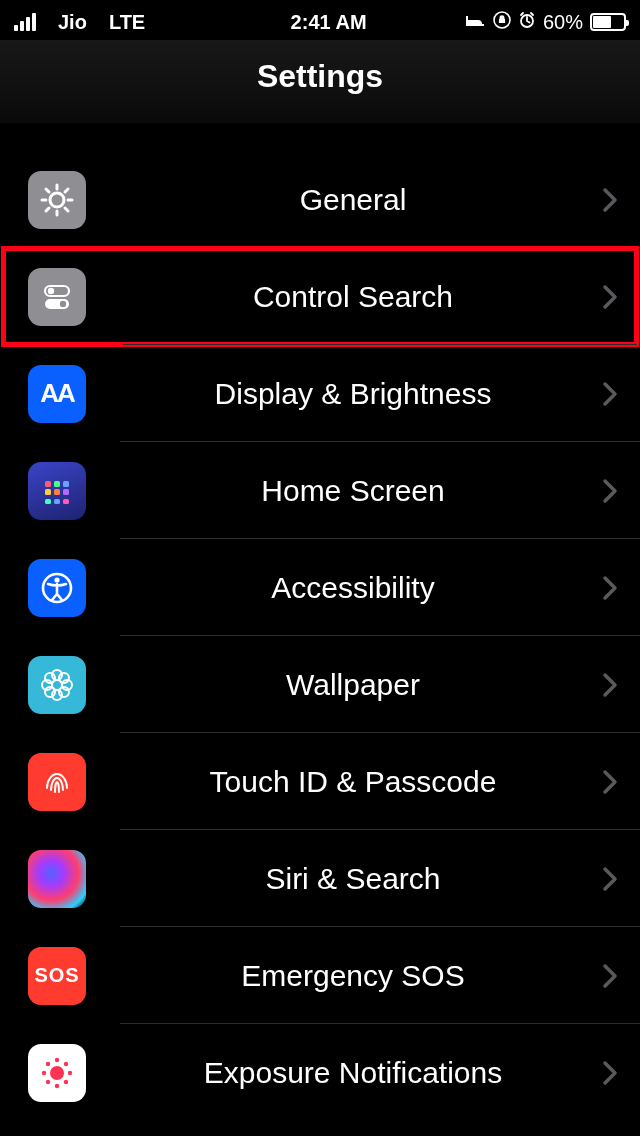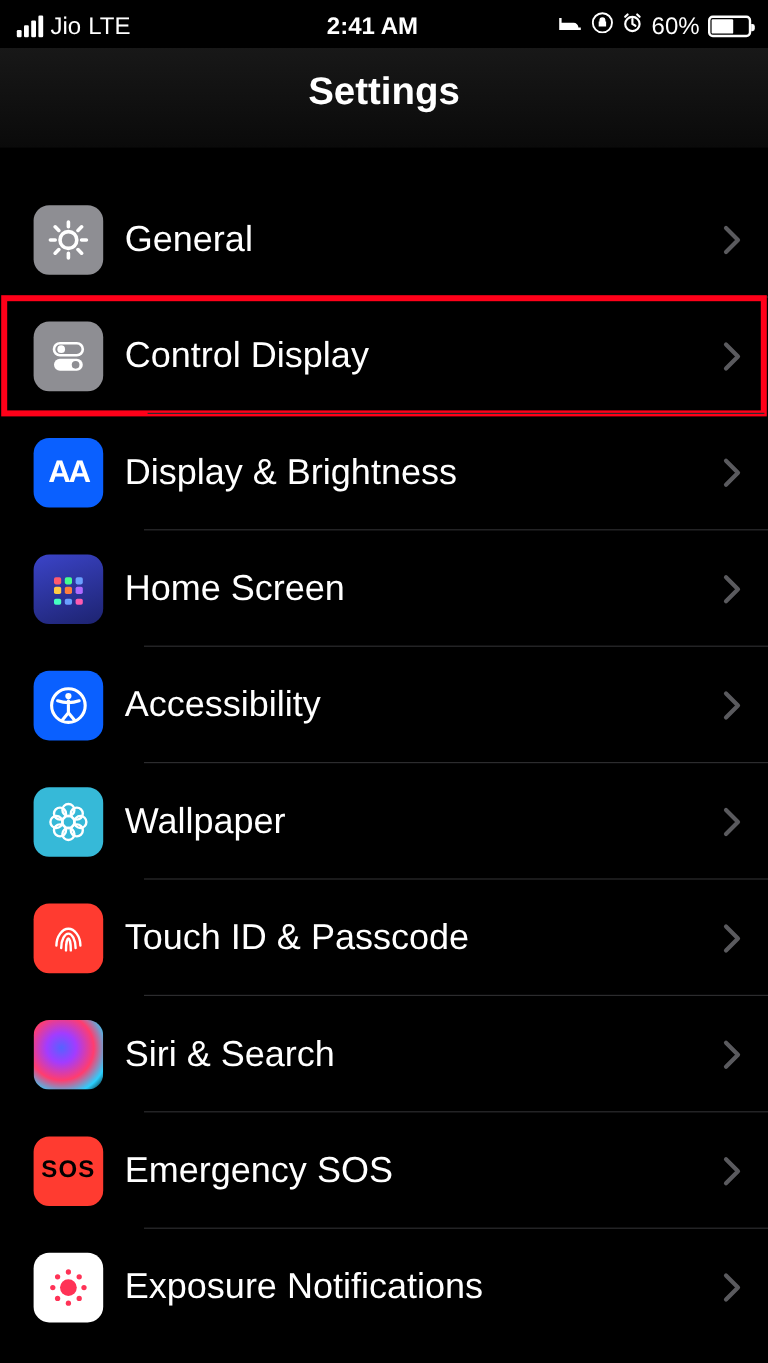--- a/index.html
+++ b/index.html
@@ -13,21 +13,21 @@
     }
     .status-bar {
       display: flex;
       align-items: center;
       justify-content: space-between;
       padding: 8px 14px 4px 14px;
       font-size: 20px;
       font-weight: 500;
       height: 40px;
     }
-    .status-left { display: flex; align-items: center; gap: 6px; }
+    .status-left { display: flex; align-items: center; gap: 22px; font-weight: bold; }
     .status-center { font-weight: 600; margin-left: 48px; }
     .status-right { display: flex; align-items: center; gap: 7px; }
     .signal-bars { display: flex; align-items: flex-end; gap: 2px; }
     .signal-bars span { width: 4px; background: #fff; border-radius: 1px; }
     .signal-bars span:nth-child(1){height:6px}
     .signal-bars span:nth-child(2){height:10px}
     .signal-bars span:nth-child(3){height:14px}
     .signal-bars span:nth-child(4){height:18px}
     .battery {
       width: 36px; height: 18px;
@@ -62,33 +62,33 @@
       bottom: 0; left: 120px; right: 0;
       height: 1px; background: #2c2c2e;
     }
     .app-icon {
       width: 58px; height: 58px;
       border-radius: 13px;
       display: flex; align-items: center; justify-content: center;
       flex-shrink: 0;
       margin-right: 18px;
     }
-    .row-label { font-size: 30px; font-weight: 400; flex: 1; letter-spacing: 0px; }
+    .row-label { font-size: 30px; font-weight: 400; flex: 1; letter-spacing: 0px; text-align: center; }
     .chevron { color: #5a5a5e; flex-shrink: 0; }
     .chevron svg { display: block; }
     
     .ic-general{background:#8e8e93}
     .ic-control{background:#8e8e93}
     .ic-display{background:#0a60ff}
     .ic-home{background:#2c3593;background:linear-gradient(160deg,#3b44c8,#1d2370)}
     .ic-access{background:#0a60ff}
     .ic-wall{background:#36b9d8}
     .ic-siri{background:radial-gradient(circle at 40% 40%, #5563ff 0%, #a23cff 25%, #ff3d6f 55%, #2ad0ff 80%, #000 100%);background-color:#14161c}
     .ic-touch{background:#ff3b30}
-    .ic-sos{background:#ff3b30;color:#000000;font-weight:800;font-size:20px;letter-spacing:1px}
+    .ic-sos{background:#ff3b30;color:#ffffff;font-weight:800;font-size:20px;letter-spacing:1px}
     .ic-exposure{background:#ffffff}
     .aa-text{color:#fff;font-weight:700;font-size:26px;letter-spacing:-2px}
   </style>
 </head>
 <body>
 
 <div class="status-bar">
   <div class="status-left">
     <div class="signal-bars">
         <span></span>
@@ -153,21 +153,21 @@
 
   <div class="row highlighted">
     <div class="app-icon ic-control">
       <svg width="40" height="40" viewBox="0 0 40 40">
           <rect x="8" y="9" width="24" height="10" rx="5" fill="none" stroke="#fff" stroke-width="2.2"></rect>
           <circle cx="14" cy="14" r="3.2" fill="#fff"></circle>
           <rect x="8" y="22" width="24" height="10" rx="5" fill="#fff"></rect>
           <circle cx="26" cy="27" r="3.2" fill="#8e8e93"></circle>
         </svg>
     </div>
-    <div class="row-label">Control Display</div>
+    <div class="row-label">Control Search</div>
     <div class="chevron">
         <svg width="16" height="26" viewBox="0 0 16 26">
           <path d="M3 3l10 10L3 23" stroke="#5a5a5e" stroke-width="3.5" fill="none" stroke-linecap="round" stroke-linejoin="round"></path>
         </svg>
       </div>
     <div class="sep"></div>
   </div>
 
   <div class="row">
     <div class="app-icon ic-display">

